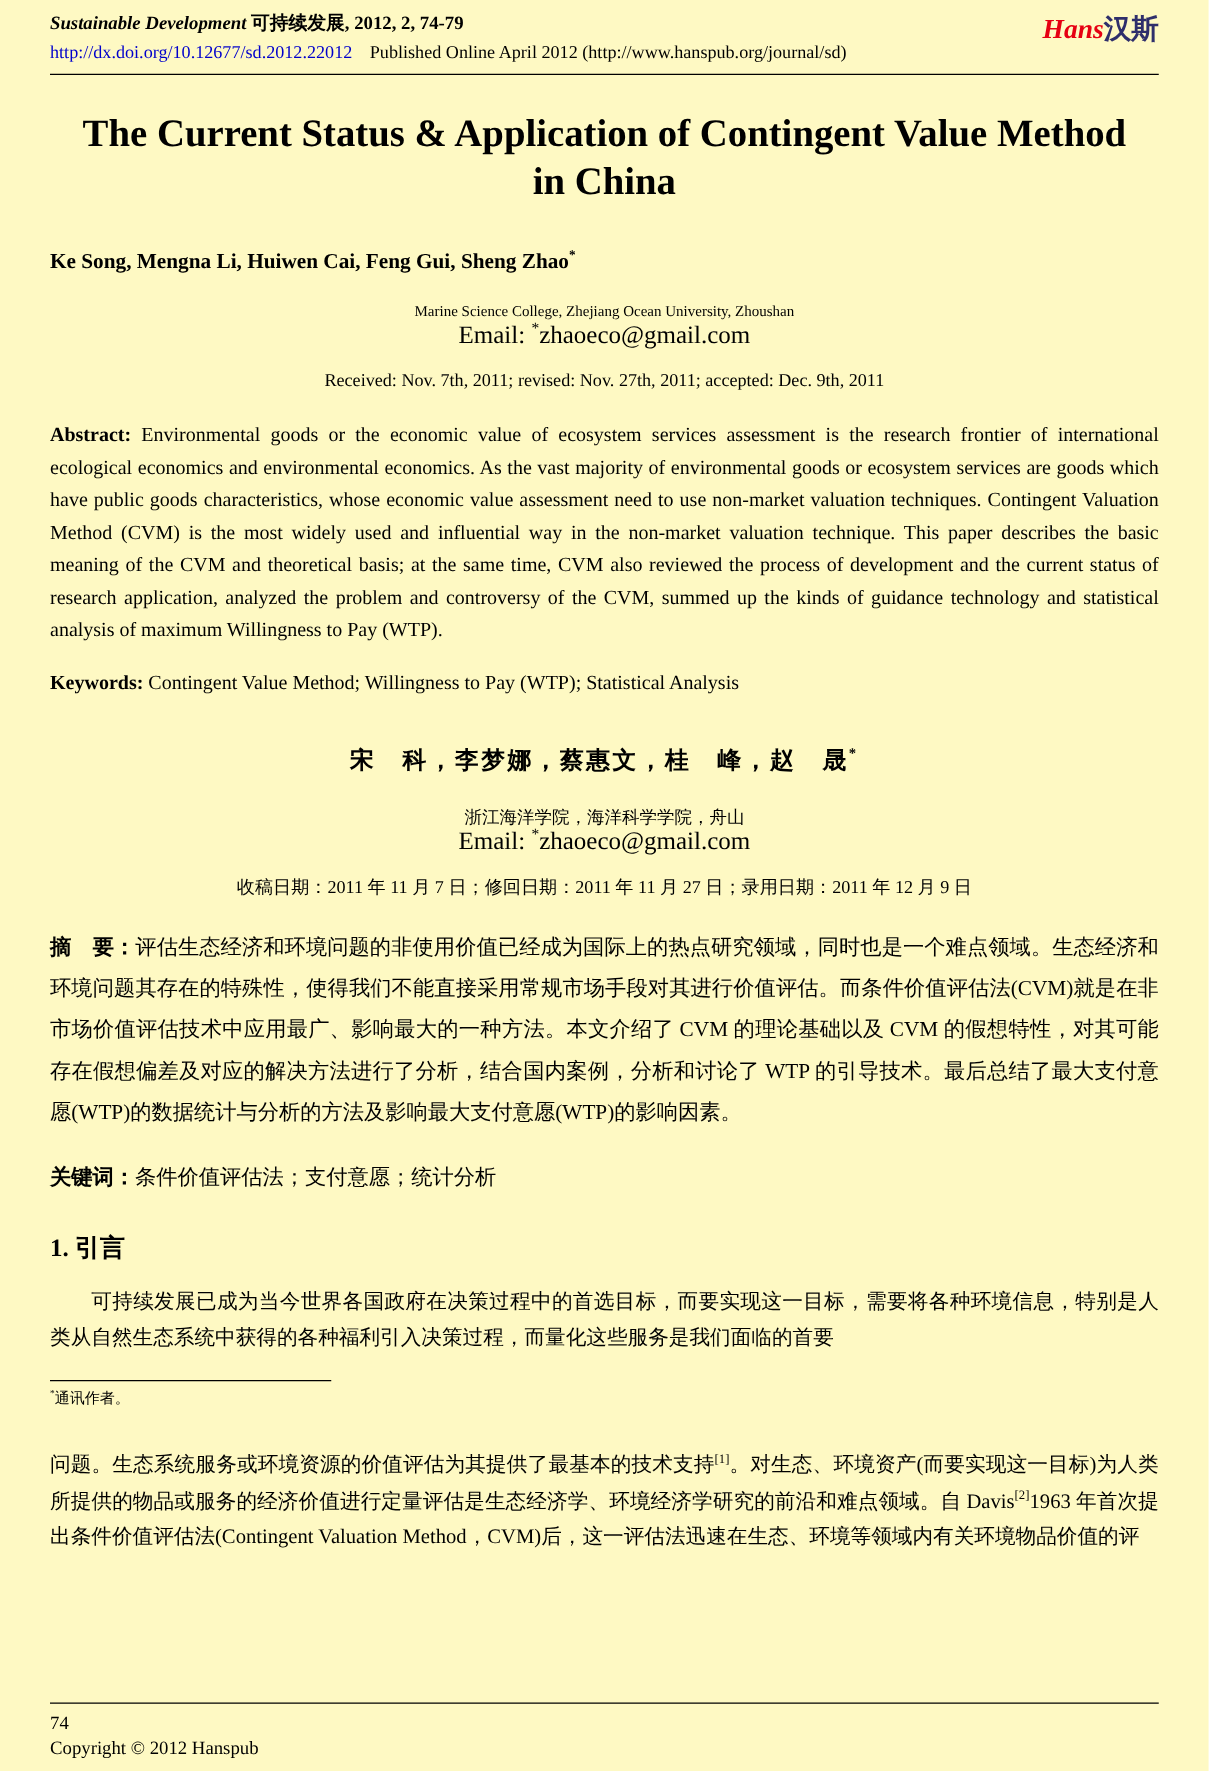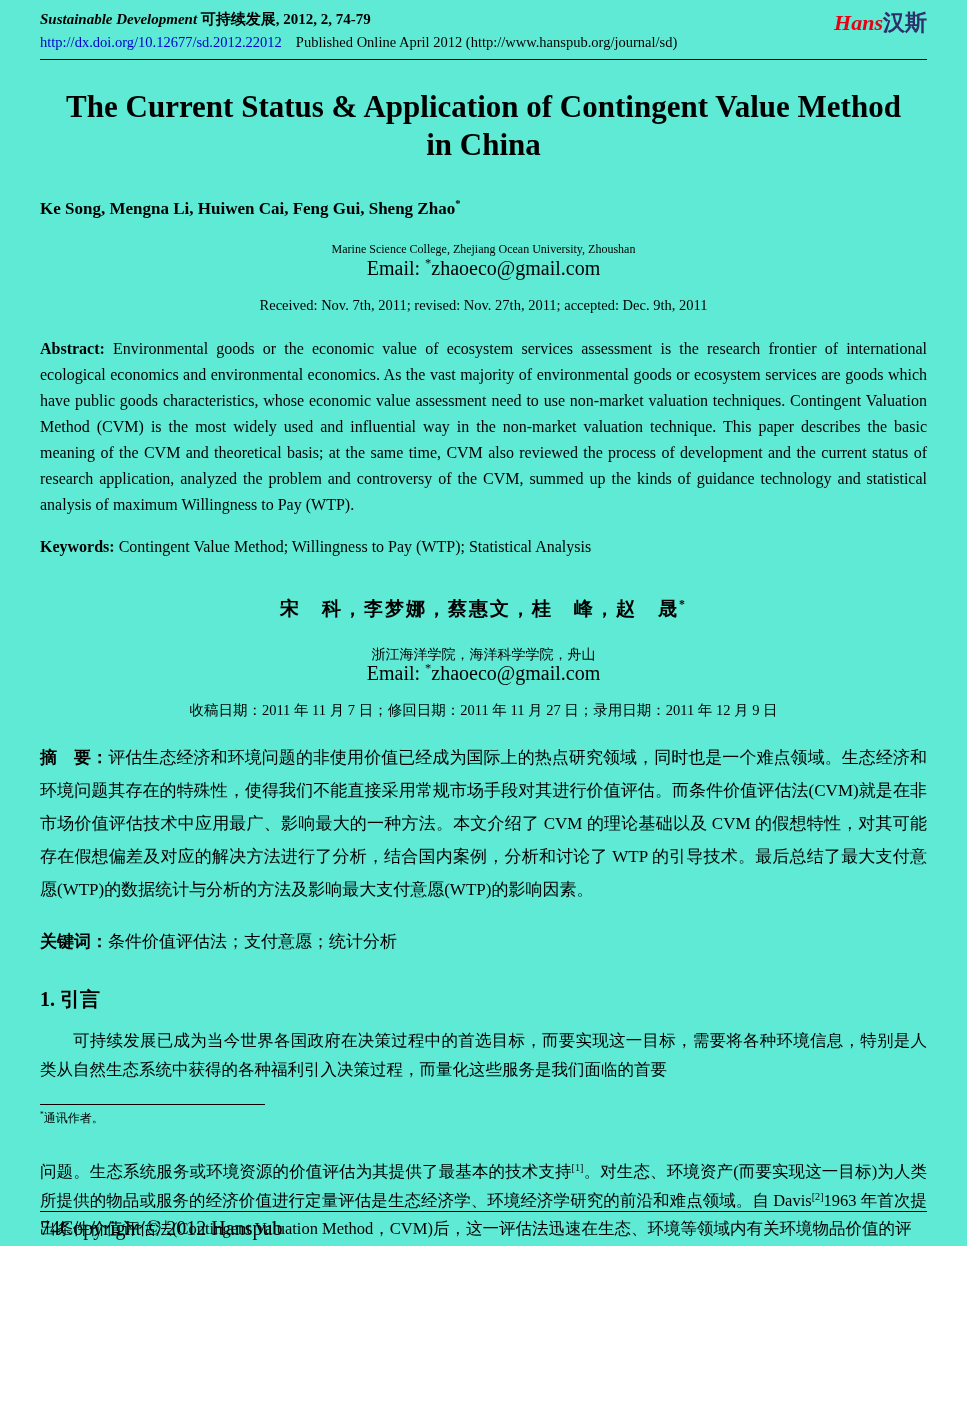--- a/index.html
+++ b/index.html
@@ -1,22 +1,22 @@
 <!DOCTYPE html>
 <html><head>
 <meta charset="utf-8">
 <style>
   * { margin: 0; padding: 0; box-sizing: border-box; }
   html, body { background: #ffffff; }
   .page {
     position: relative;
     width: 967px;
-    height: 1246px;
+    height: 1417px;
     margin: 0 auto;
-    background: #5eead4;
+    background: #fef9c3;
     color: #000;
     font-family: "Liberation Serif", "DejaVu Serif", serif;
     padding: 10px 40px 0 40px;
     overflow: hidden;
   }
   
   .hdr { display: flex; justify-content: space-between; align-items: flex-start; }
   .journal-line { font-size: 15px; font-weight: bold; line-height: 18px; }
   .j-italic { font-style: italic; }
   .doi-line { font-size: 14.5px; margin-top: 5px; line-height: 18px; }
@@ -51,21 +51,21 @@
   .section-title { font-size: 20px; font-weight: bold; line-height: 24px; margin-bottom: 16px; }
   .body-para { font-size: 16.5px; line-height: 28.5px; text-align: justify; }
   .indent { text-indent: 2em; }
   .footnote { margin-top: 20px; font-size: 12px; }
   .footnote-rule { border: none; border-top: 1px solid #000; width: 225px; margin: 0; }
   .footnote-text { margin-top: 5px; line-height: 16px; }
 
   
   .pfooter { position: absolute; left: 40px; right: 40px; bottom: 8px; }
   .footer-rule { border: none; border-top: 1px solid #000; margin-bottom: 6px; }
-  .footer-row { display: flex; justify-content: flex-start; font-size: 20px; line-height: 20px; }
+  .footer-row { display: flex; justify-content: flex-end; font-size: 15px; line-height: 20px; flex-direction: column; }
 </style>
 </head>
 <body>
 
 <div class="page">
 
   <div class="hdr">
     <div>
       <div class="journal-line">
         <span class="j-italic">Sustainable Development</span><span> 可持续发展, 2012, 2, 74-79</span>

